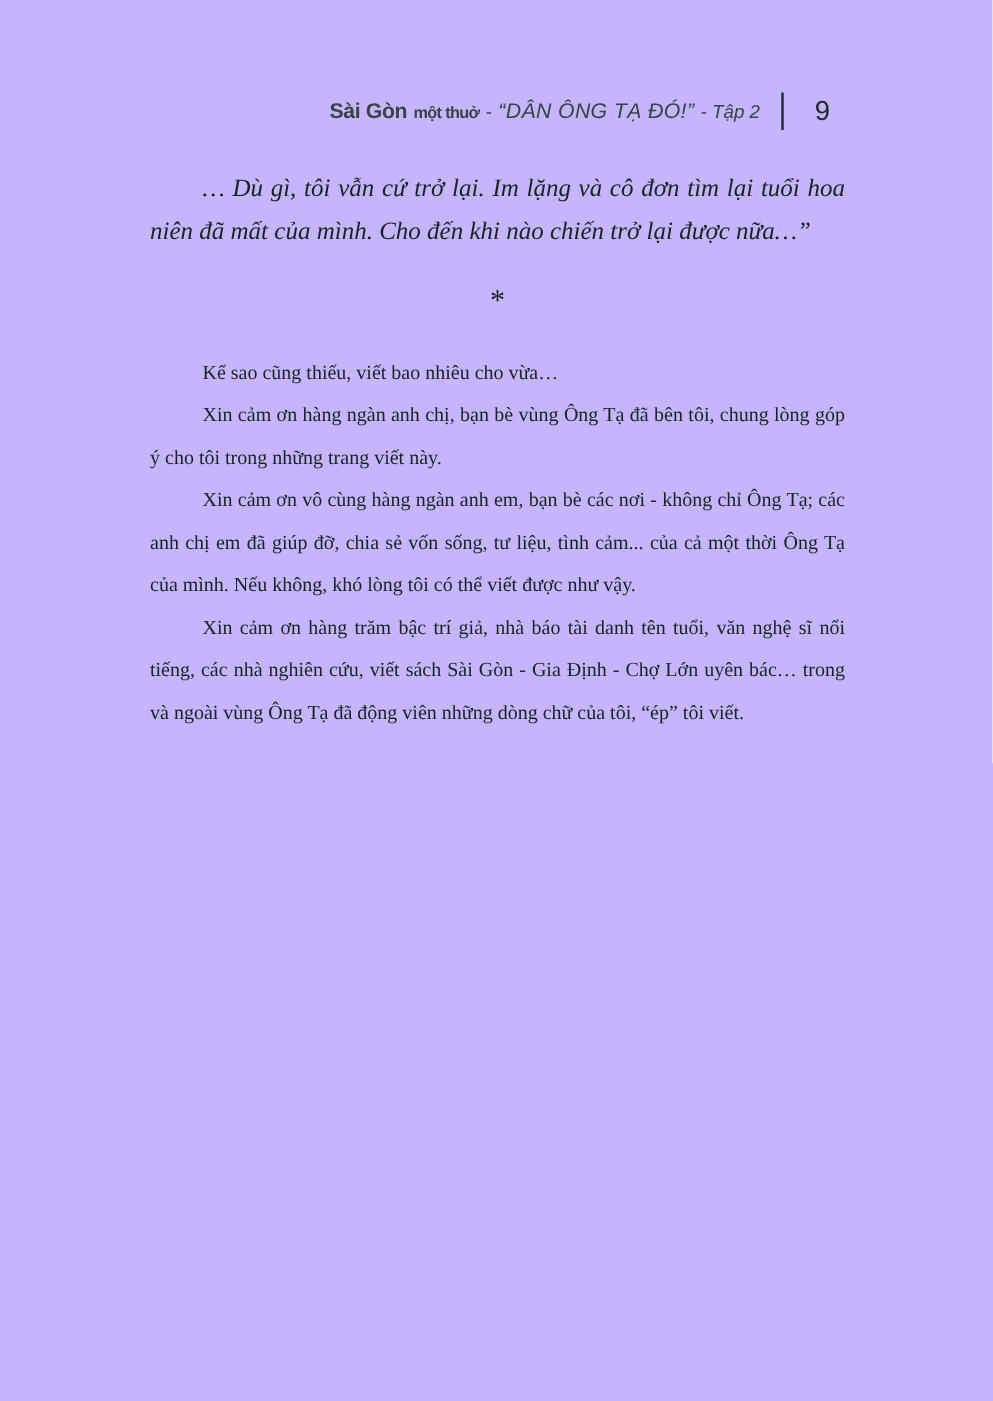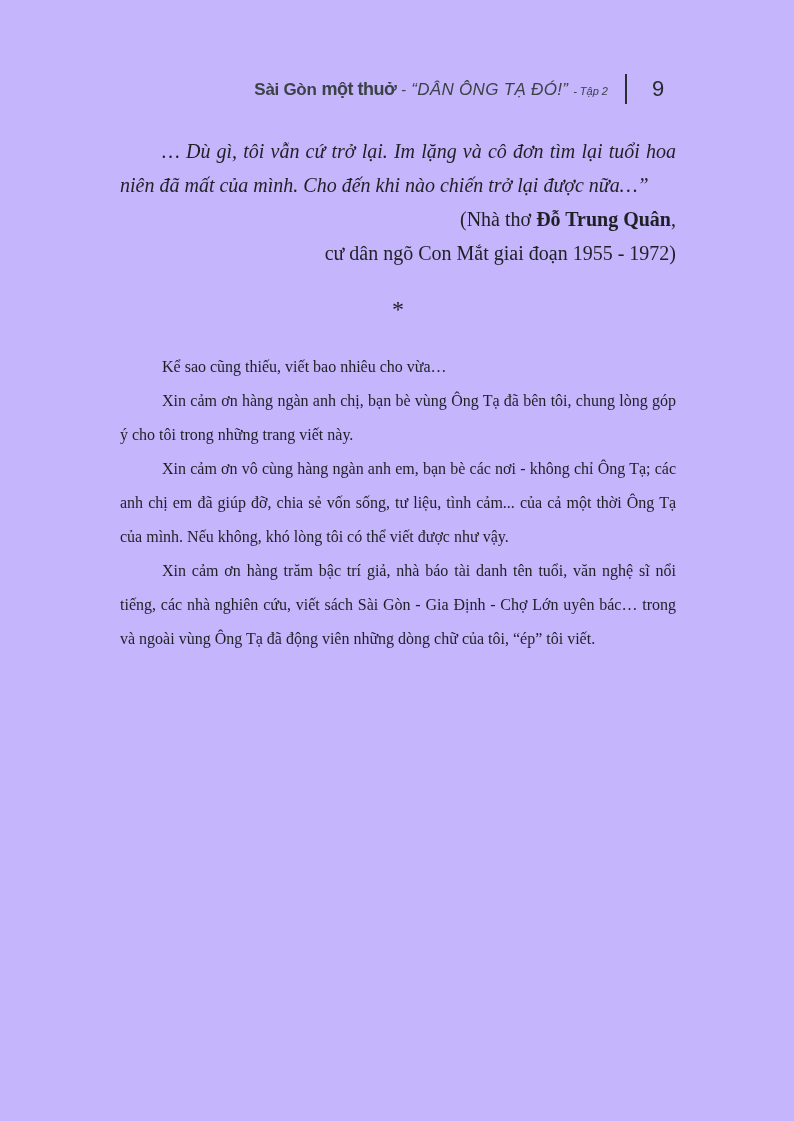--- a/index.html
+++ b/index.html
@@ -21,24 +21,24 @@
     width: 556px;
     display: flex;
     justify-content: flex-end;
     align-items: center;
     font-family: "Liberation Sans", "DejaVu Sans", sans-serif;
     color: #3c4146;
     white-space: nowrap;
   }
   .head-text { font-size: 15px; display: inline-flex; align-items: baseline; gap: 5px; }
   .st-bold   { font-weight: bold; font-size: 17px; letter-spacing: -0.3px; }
-  .st-script { font-weight: bold; font-size: 18px; letter-spacing: -0.5px; }
+  .st-script { font-weight: bold; font-size: 13px; letter-spacing: -0.5px; }
   .st-sep    { font-size: 15px; }
   .st-book   { font-weight: normal; font-style: italic; font-size: 17px; letter-spacing: 0.3px; text-align: center; }
-  .st-vol    { font-style: italic; font-size: 11px; }
+  .st-vol    { font-style: italic; font-size: 15px; }
   .head-rule { width: 2px; height: 30px; background: #2b2e31; margin: 0 13px 0 17px; }
   .page-number { font-size: 22px; color: #27292c; min-width: 36px; text-align: center; }
 
   
   .content {
     position: absolute;
     top: 134px;
     left: 120px;
     width: 556px;
   }
@@ -89,23 +89,20 @@
       <span class="st-vol">- Tập 2</span>
     </div>
     <div class="head-rule"></div>
     <div class="page-number">9</div>
   </header>
 
   <main class="content">
 
     <p class="quote">… Dù gì, tôi vẫn cứ trở lại. Im lặng và cô đơn tìm lại tuổi hoa niên đã mất của mình. Cho đến khi nào chiến trở lại được nữa…”</p>
 
-    <p class="attribution"><span>(Nhà thơ </span><span class="attr-name">Đỗ Trung Quân</span><span>,</span><br>
-      <span>cư dân ngõ Con Mắt giai đoạn 1955 - 1972)</span>
-    </p>
 
     <div class="divider">*</div>
 
     <p class="body-p">Kể sao cũng thiếu, viết bao nhiêu cho vừa…</p>
     <p class="body-p">Xin cảm ơn hàng ngàn anh chị, bạn bè vùng Ông Tạ đã bên tôi, chung lòng góp ý cho tôi trong những trang viết này.</p>
     <p class="body-p">Xin cảm ơn vô cùng hàng ngàn anh em, bạn bè các nơi - không chỉ Ông Tạ; các anh chị em đã giúp đỡ, chia sẻ vốn sống, tư liệu, tình cảm... của cả một thời Ông Tạ của mình. Nếu không, khó lòng tôi có thể viết được như vậy.</p>
     <p class="body-p">Xin cảm ơn hàng trăm bậc trí giả, nhà báo tài danh tên tuổi, văn nghệ sĩ nổi tiếng, các nhà nghiên cứu, viết sách Sài Gòn - Gia Định - Chợ Lớn uyên bác… trong và ngoài vùng Ông Tạ đã động viên những dòng chữ của tôi, “ép” tôi viết.</p>
 
   </main>
 </div>

